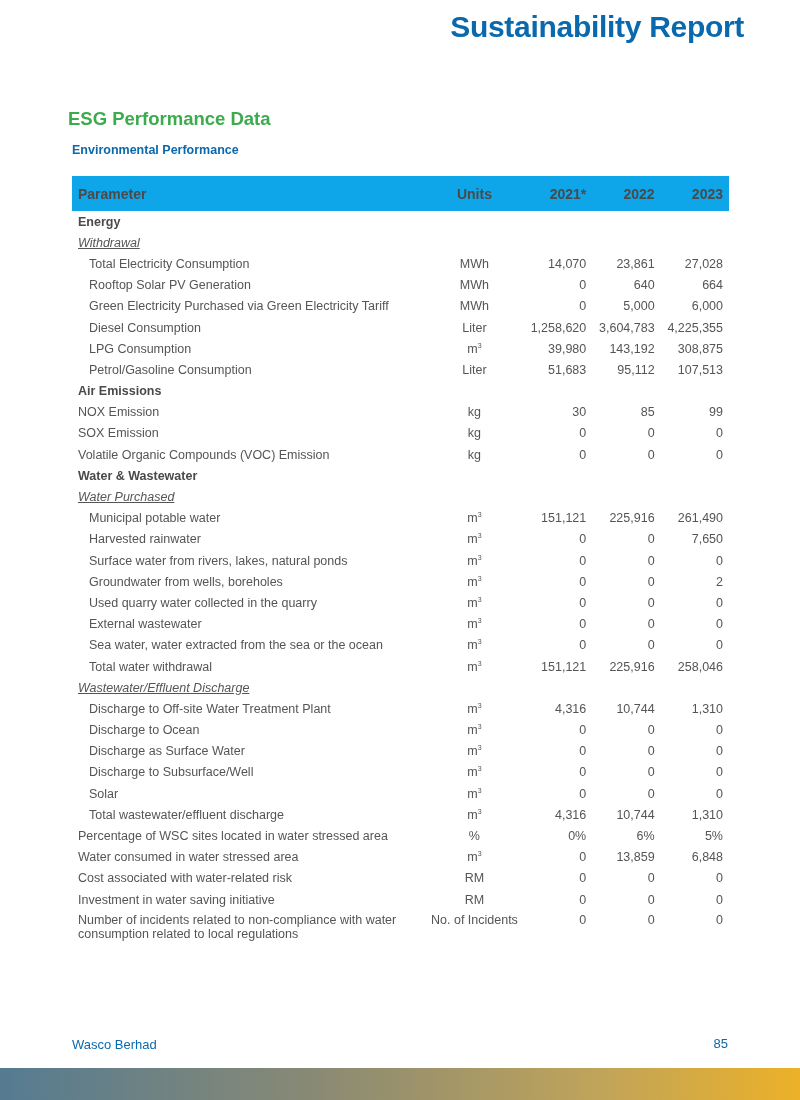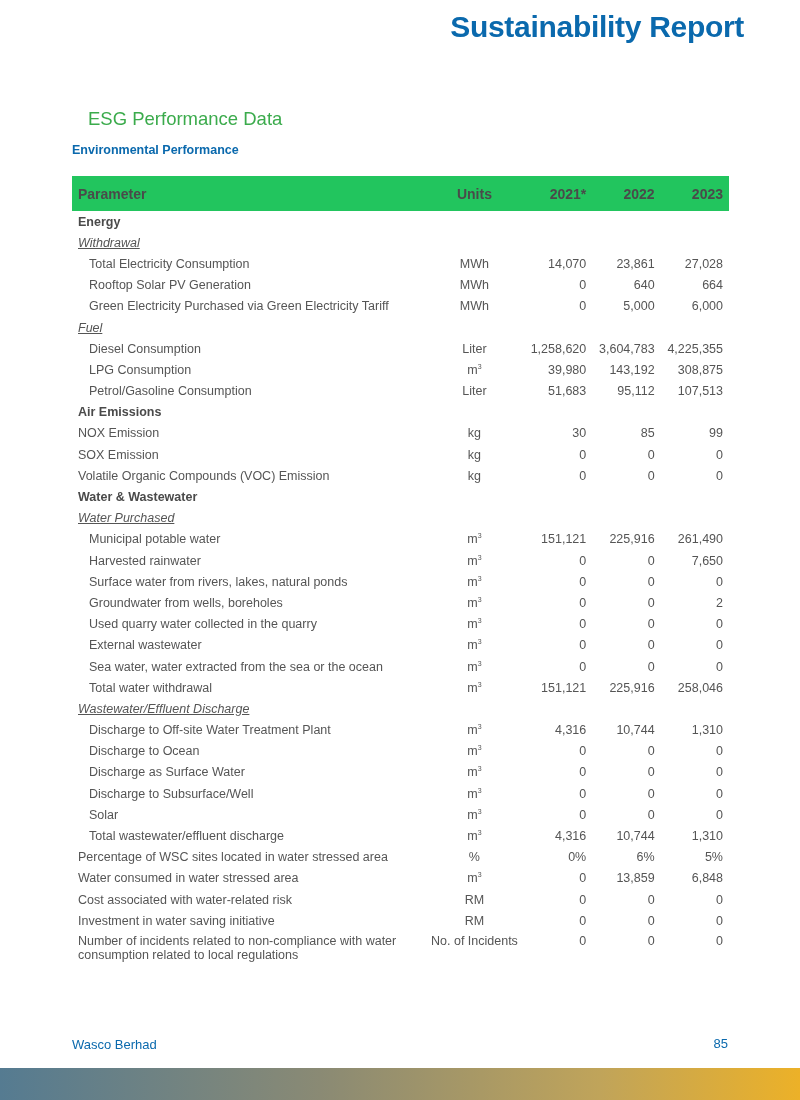--- a/index.html
+++ b/index.html
@@ -8,34 +8,34 @@
     background: #ffffff;
     font-family: "Liberation Sans", sans-serif;
     color: #4a4a4a;
   }
   .report-title {
     position: absolute; right: 56px; top: 10px;
     font-size: 30px; font-weight: bold; color: #0a69ad;
     letter-spacing: -0.3px;
   }
   .section-title {
-    position: absolute; left: 88px; top: 108px;
-    font-size: 18.5px; font-weight: normal; color: #3bab4c;
+    position: absolute; left: 68px; top: 108px;
+    font-size: 18.5px; font-weight: bold; color: #3bab4c;
   }
   .sub-title {
     position: absolute; left: 72px; top: 143px;
     font-size: 12.5px; font-weight: bold; color: #0a69ad;
   }
   table.esg {
     position: absolute; left: 72px; top: 176px;
     width: 657px; border-collapse: collapse;
     font-size: 12.5px; color: #555555;
   }
   table.esg th {
-    background: #22c55e; height: 35px;
+    background: #0ea5e9; height: 35px;
     font-size: 14px; font-weight: bold; color: #4a4a4a;
     text-align: right; padding: 0 6px;
   }
   table.esg th.param { text-align: left; }
   table.esg th.units { text-align: center; }
   table.esg td {
     height: 21.2px; padding: 0 6px; vertical-align: middle;
     white-space: nowrap;
   }
   td.c-param { width: 330px; }
@@ -98,23 +98,20 @@
         <td class="c-val">640</td>
         <td class="c-val">664</td>
       </tr>
       <tr class="item">
         <td class="c-param">Green Electricity Purchased via Green Electricity Tariff</td>
         <td class="c-units">MWh</td>
         <td class="c-val">0</td>
         <td class="c-val">5,000</td>
         <td class="c-val">6,000</td>
       </tr>
-      <tr class="subcat">
-        <td colspan="5"><span>Fuel</span></td>
-      </tr>
       <tr class="item">
         <td class="c-param">Diesel Consumption</td>
         <td class="c-units">Liter</td>
         <td class="c-val">1,258,620</td>
         <td class="c-val">3,604,783</td>
         <td class="c-val">4,225,355</td>
       </tr>
       <tr class="item">
         <td class="c-param">LPG Consumption</td>
         <td class="c-units">m<sup>3</sup></td>

